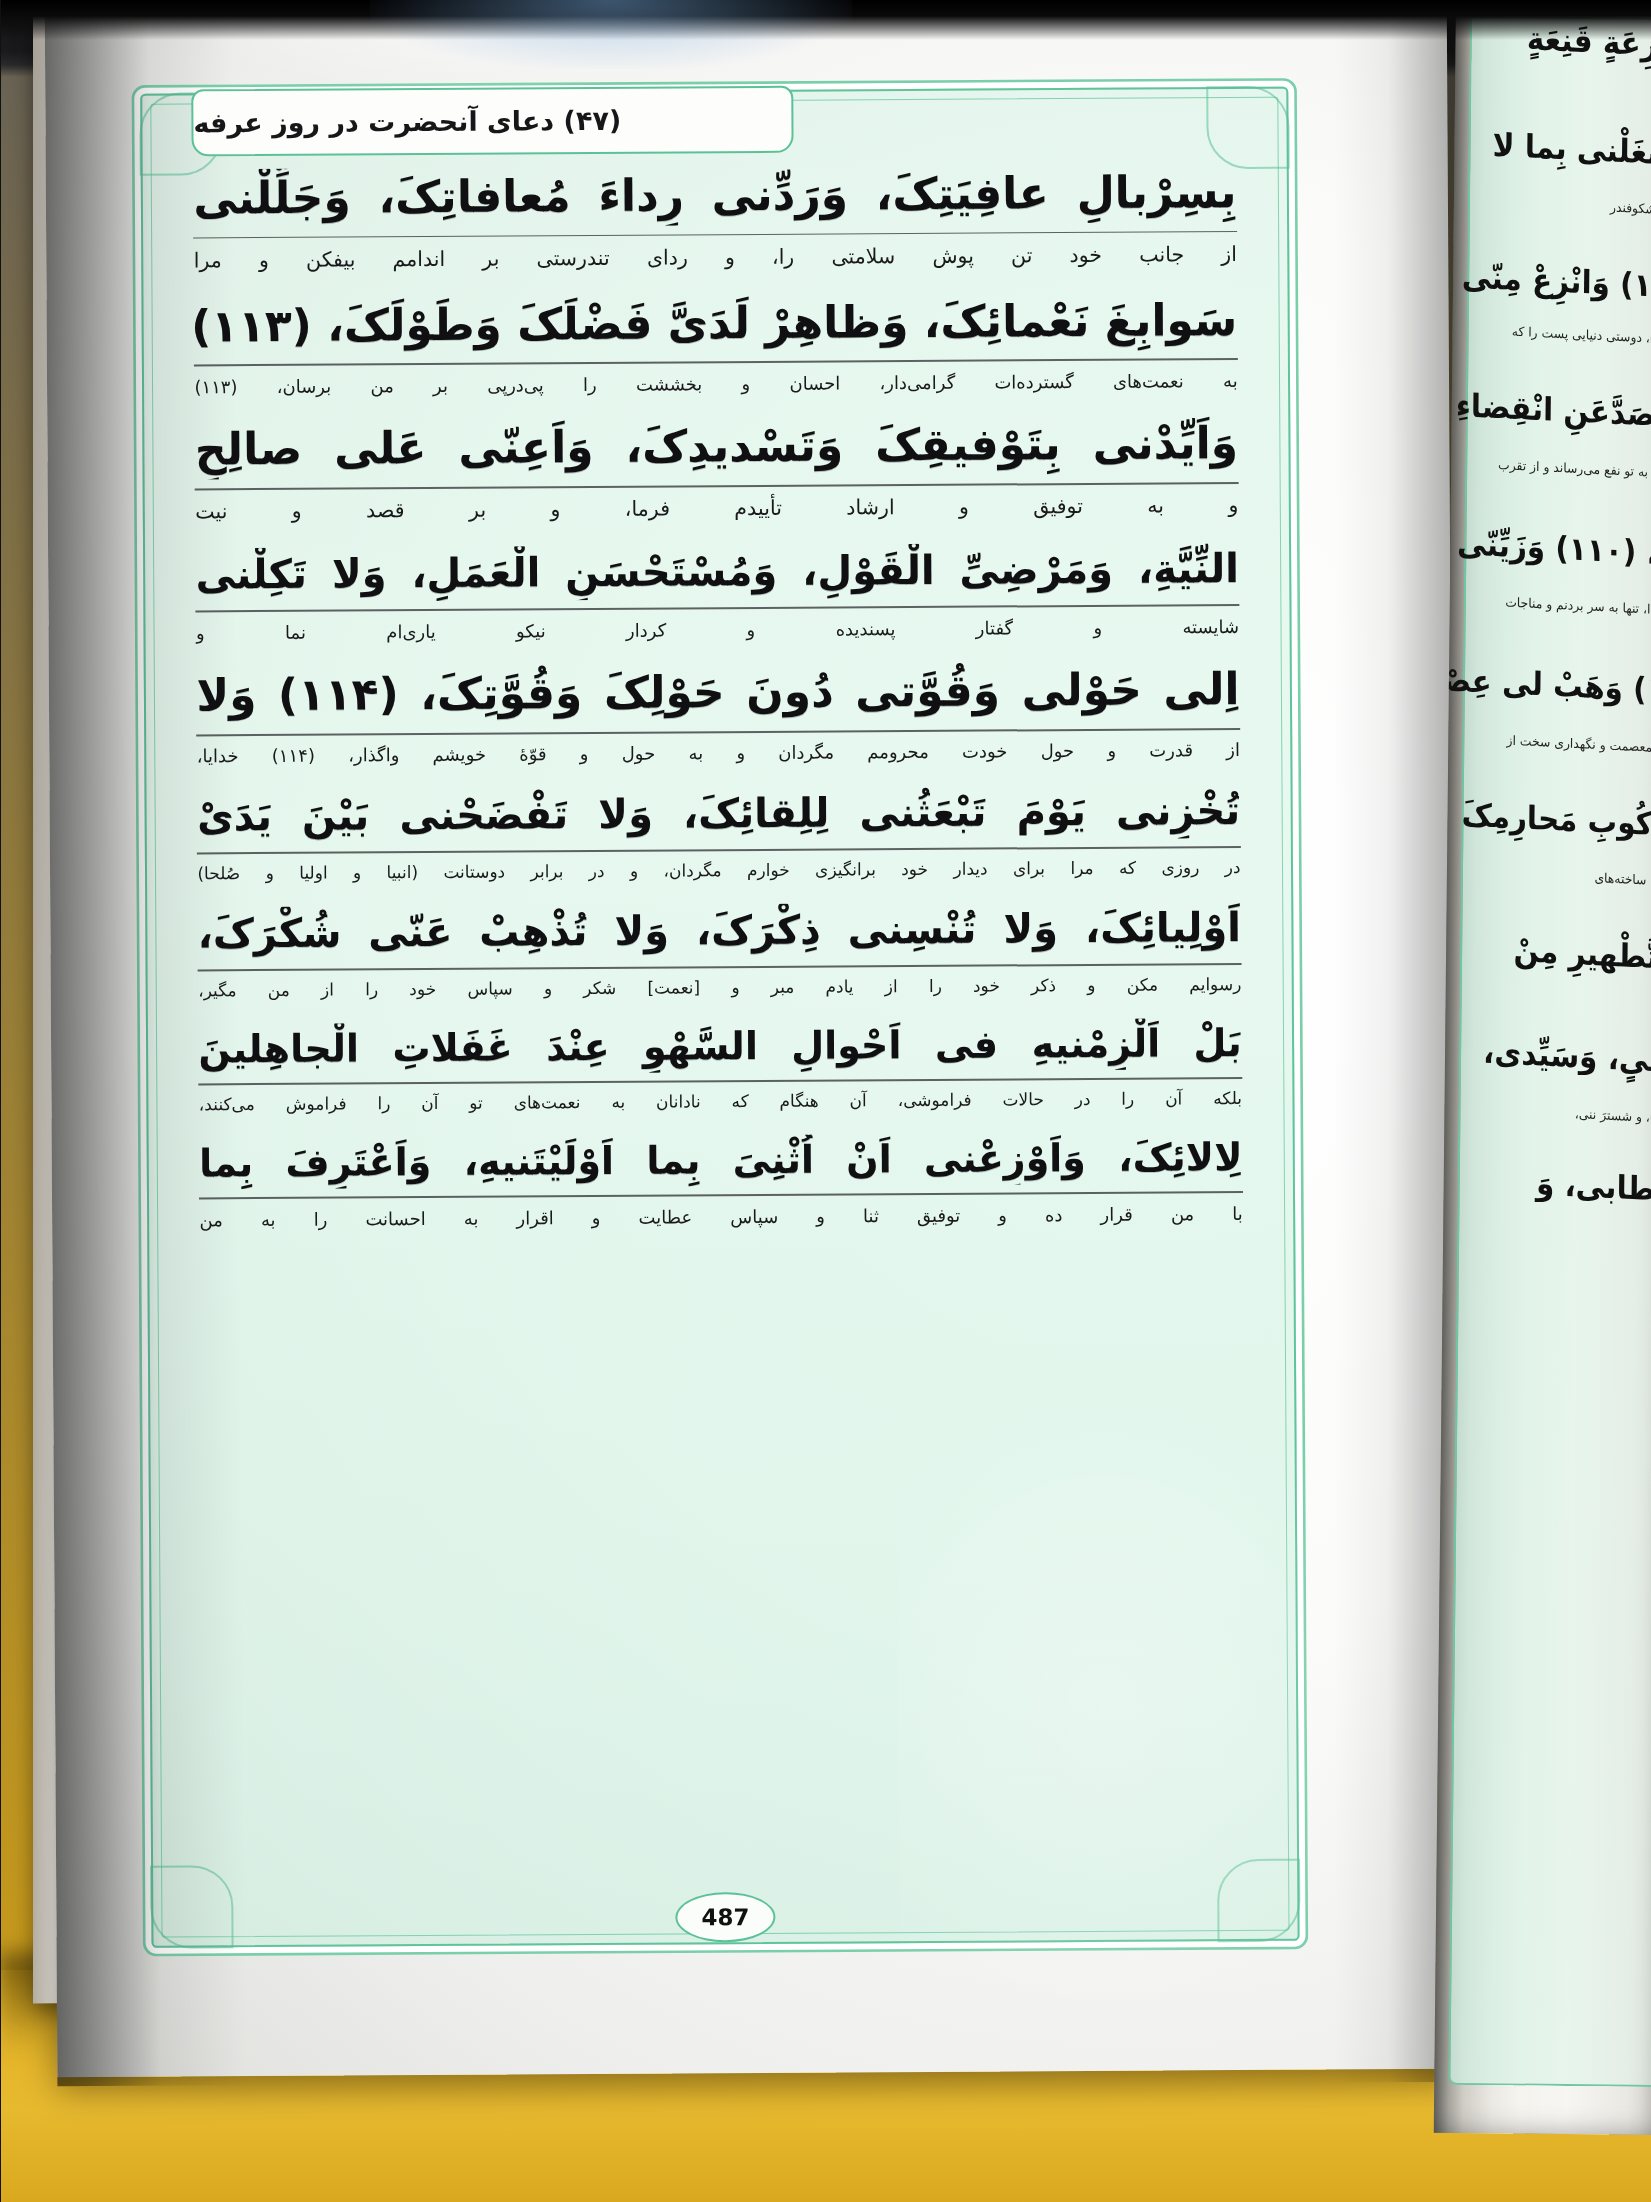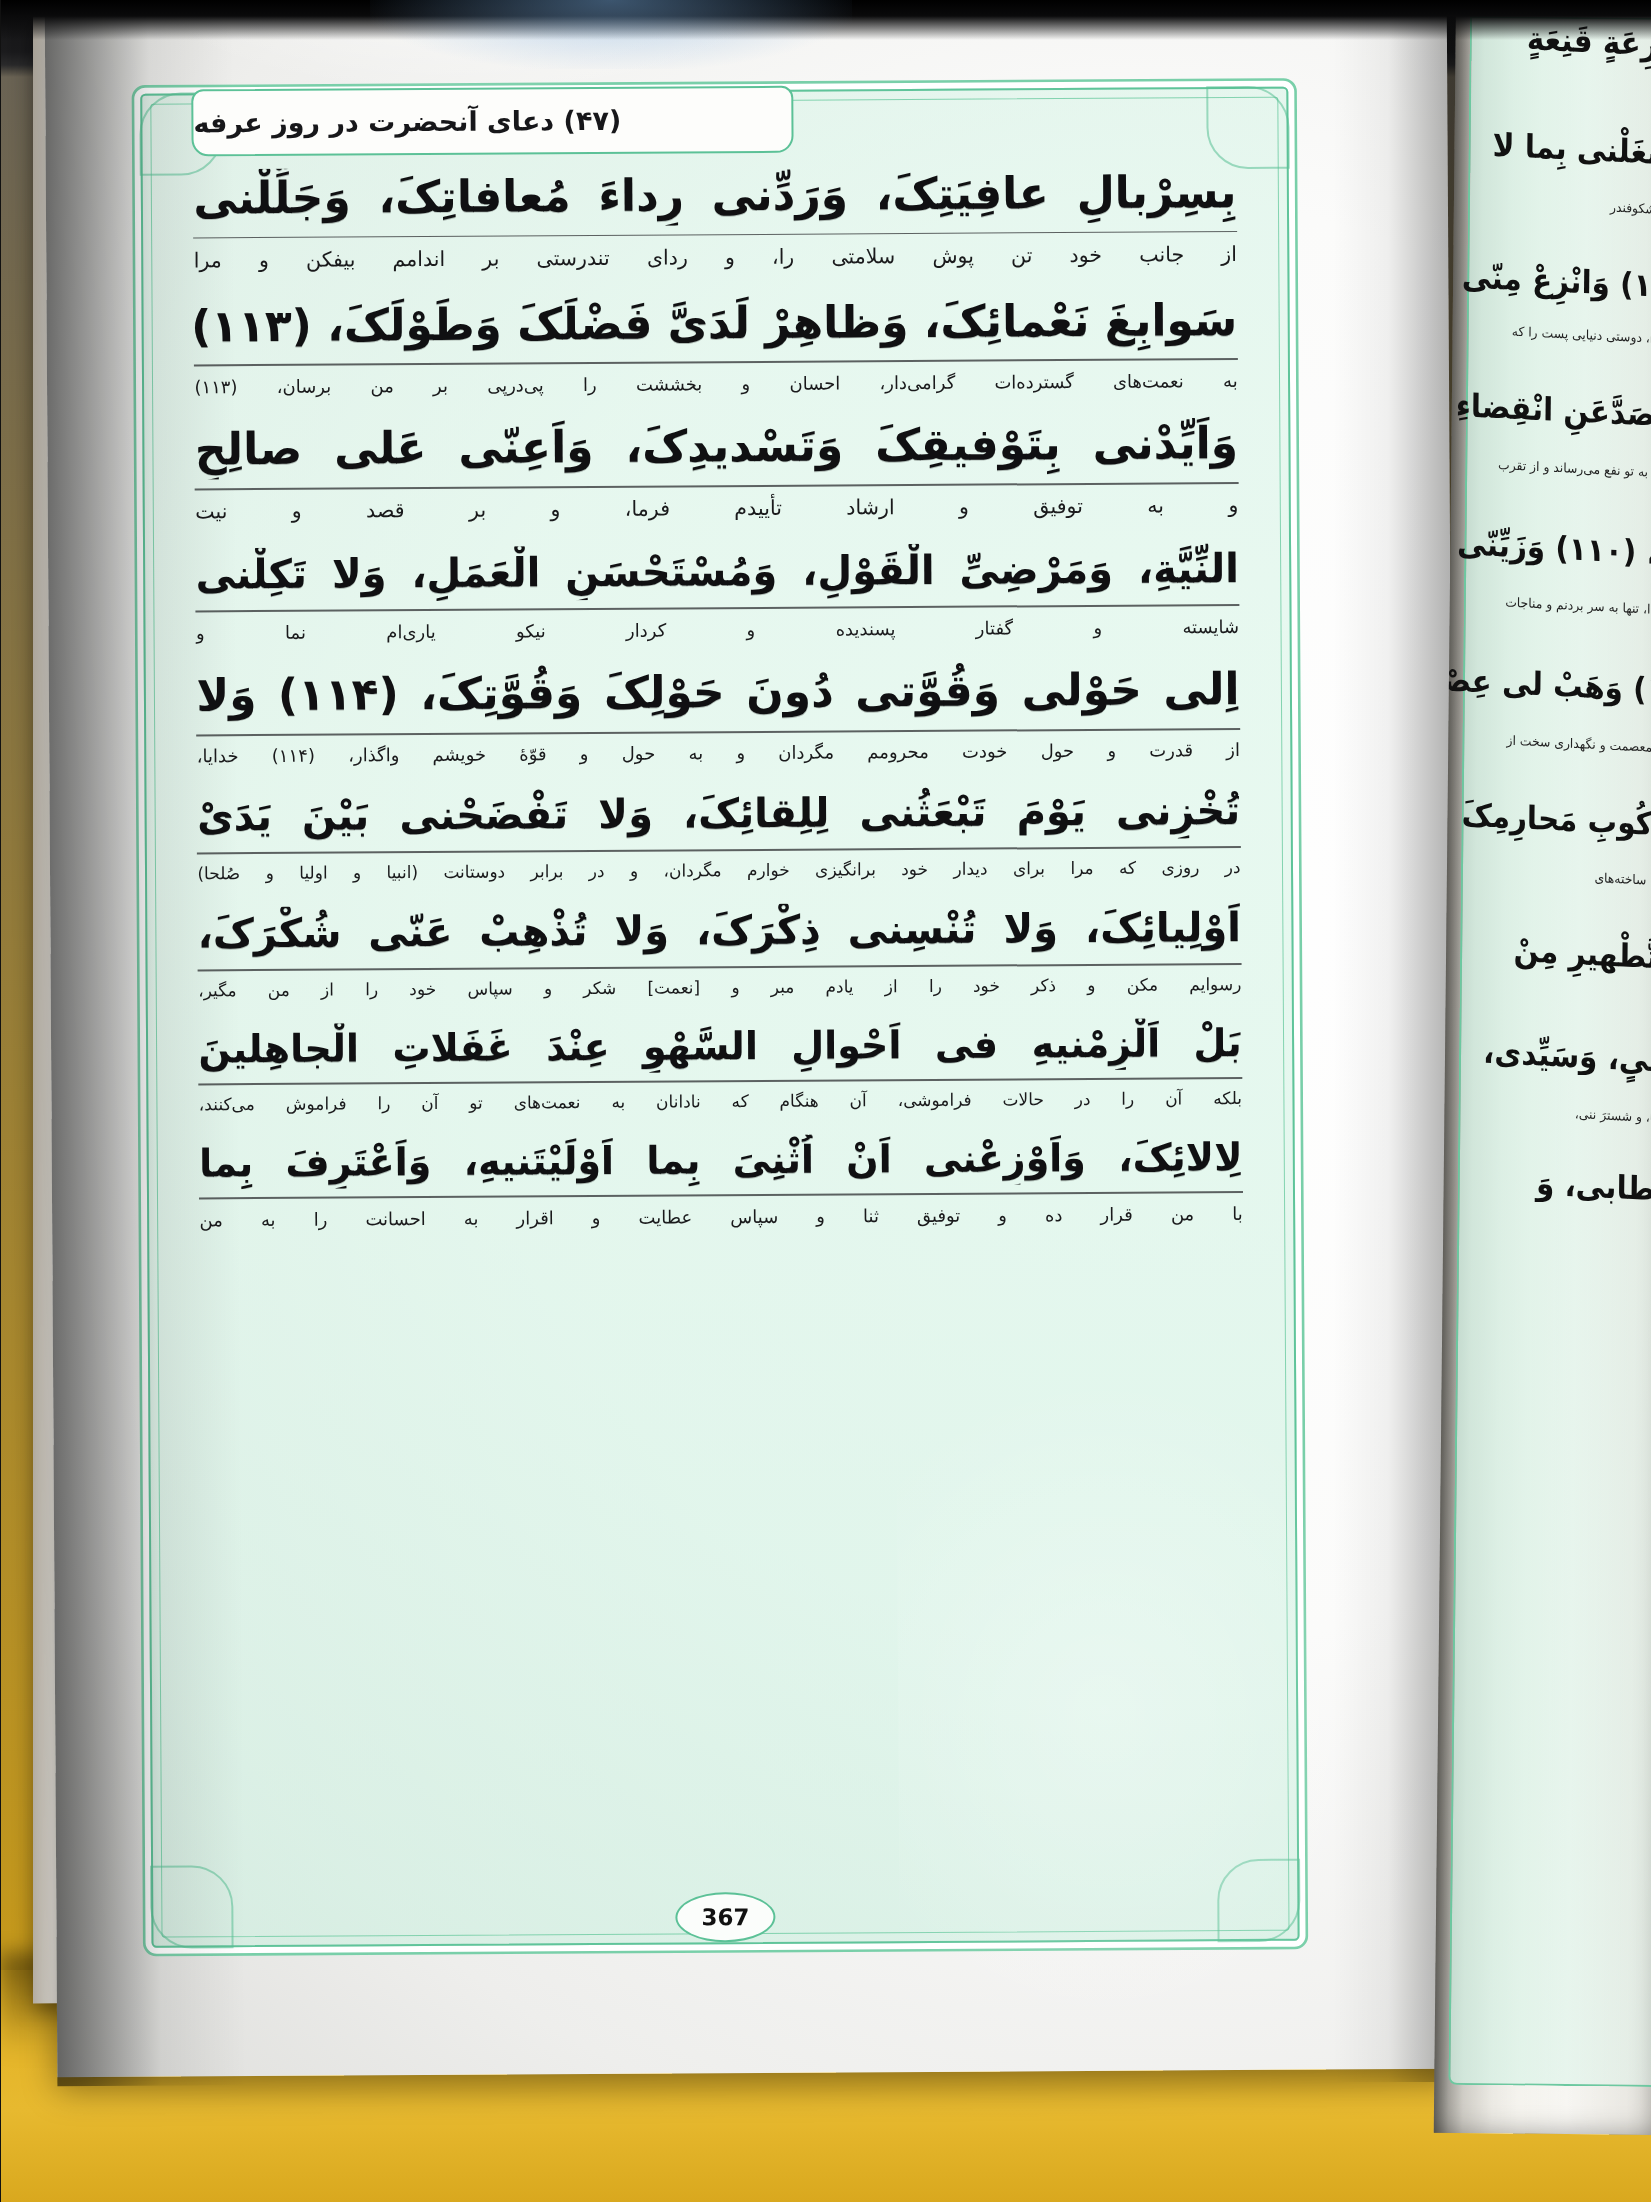--- a/index.html
+++ b/index.html
@@ -377,21 +377,21 @@
           <div class="divider"></div>
           <div class="persian-line smaller">بلکه آن را در حالات فراموشى، آن هنگام که نادانان به نعمت‌هاى تو آن را فراموش مى‌کنند،</div>
         </div>
 
         <div class="verse-block">
           <div class="arabic-line fit-3">لِالائِکَ، وَاَوْزِعْنى اَنْ اُثْنِىَ بِما اَوْلَيْتَنيهِ، وَاَعْتَرِفَ بِما</div>
           <div class="divider"></div>
           <div class="persian-line small">با من قرار ده و توفيق ثنا و سپاس عطايت و اقرار به احسانت را به من</div>
         </div>
 
-        <div id="page-number">367</div>
+        <div id="page-number">487</div>
       </div>
 
       <div class="glare" id="glare1"></div>
       <div class="glare" id="glare2"></div>
       <div id="shadow-left"></div>
     </div>
 
     <div id="gutter"></div>
 
     <div id="rightpage">

